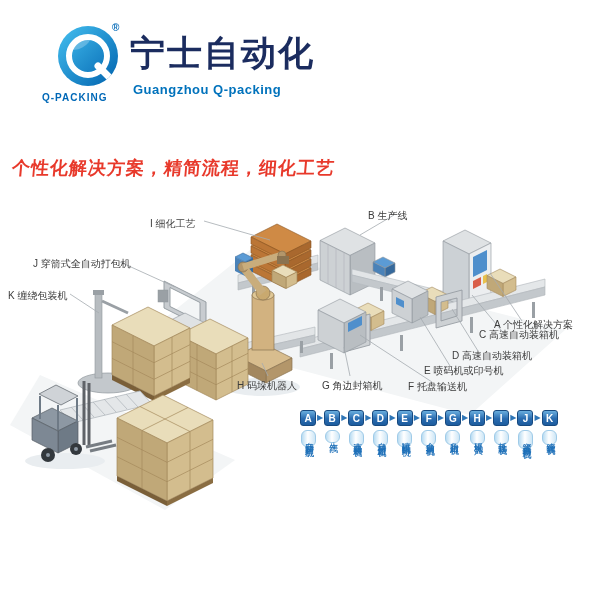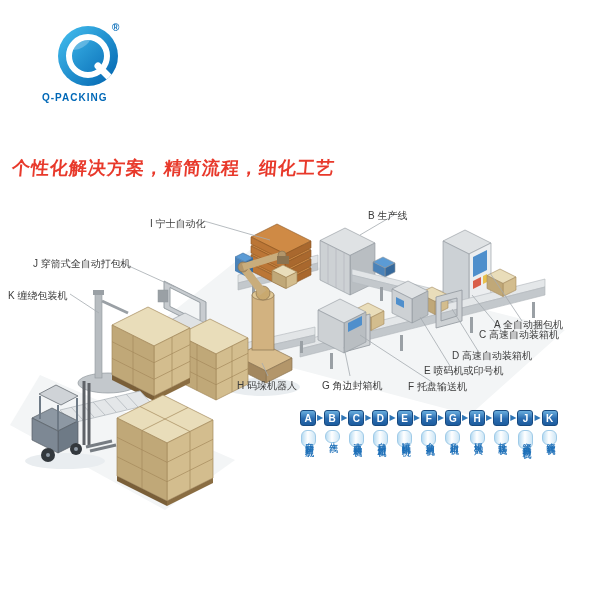--- a/index.html
+++ b/index.html
@@ -52,20 +52,22 @@
     </defs>
     <circle cx="32" cy="32" r="30" fill="url(#lg)"></circle>
     <g clip-path="url(#lc)">
       <circle cx="32" cy="32" r="19" fill="none" stroke="#ffffff" stroke-width="6"></circle>
       <line x1="42" y1="42" x2="54" y2="54" stroke="#ffffff" stroke-width="7" stroke-linecap="round"></line>
       <ellipse cx="24" cy="19" rx="11" ry="5" fill="#ffffff" opacity="0.25" transform="rotate(-28 24 19)"></ellipse>
     </g>
   </svg>
   <span class="reg-mark">®</span>
   <div class="logo-word">Q-PACKING</div>
+  <div class="brand-cn">宁士自动化</div>
+  <div class="brand-en">Guangzhou Q-packing</div>
 
   <div class="slogan">个性化解决方案，精简流程，细化工艺</div>
 
   <svg class="scene-svg" width="600" height="330" viewBox="0 0 600 330">
 
     <g>
       <polygon points="250,55 565,135 470,220 150,135" fill="#f3f5f6"></polygon>
       <polygon points="40,180 235,265 165,315 10,230" fill="#f3f5f6"></polygon>
       <ellipse cx="262" cy="192" rx="38" ry="9" fill="#e9edf0"></ellipse>
       <ellipse cx="65" cy="266" rx="40" ry="8" fill="#e9edf0"></ellipse>
@@ -283,29 +285,29 @@
       <line x1="268" y1="181" x2="262" y2="168"></line>
       <line x1="350" y1="181" x2="344" y2="152"></line>
       <line x1="522" y1="126" x2="490" y2="78"></line>
       <line x1="506" y1="141" x2="472" y2="100"></line>
       <line x1="478" y1="156" x2="452" y2="114"></line>
       <line x1="450" y1="171" x2="420" y2="122"></line>
       <line x1="432" y1="187" x2="360" y2="140"></line>
     </g>
   </svg>
 
-  <div class="callout" style="left:494px;top:318px;">A 全自动捆包机</div>
+  <div class="callout" style="left:494px;top:318px;">A 个性化解决方案</div>
   <div class="callout" style="left:368px;top:209px;">B 生产线</div>
   <div class="callout" style="left:479px;top:328px;text-align:center;">C 高速自动装箱机</div>
   <div class="callout" style="left:452px;top:349px;">D 高速自动装箱机</div>
   <div class="callout" style="left:424px;top:364px;">E 喷码机或印号机</div>
   <div class="callout" style="left:408px;top:380px;">F 托盘输送机</div>
   <div class="callout" style="left:322px;top:379px;">G 角边封箱机</div>
   <div class="callout" style="left:237px;top:379px;">H 码垛机器人</div>
-  <div class="callout" style="left:150px;top:217px;">I 宁士自动化</div>
+  <div class="callout" style="left:150px;top:217px;">I 细化工艺</div>
   <div class="callout" style="left:33px;top:257px;">J 穿箭式全自动打包机</div>
   <div class="callout" style="left:8px;top:289px;">K 缠绕包装机</div>
 
   <div class="legend">
     <div class="legend-item">
       <div class="badge">A</div>
       <div class="strip">自动开箱封底机</div>
     </div>
     <span class="legend-arrow">▶</span>
     <div class="legend-item">

